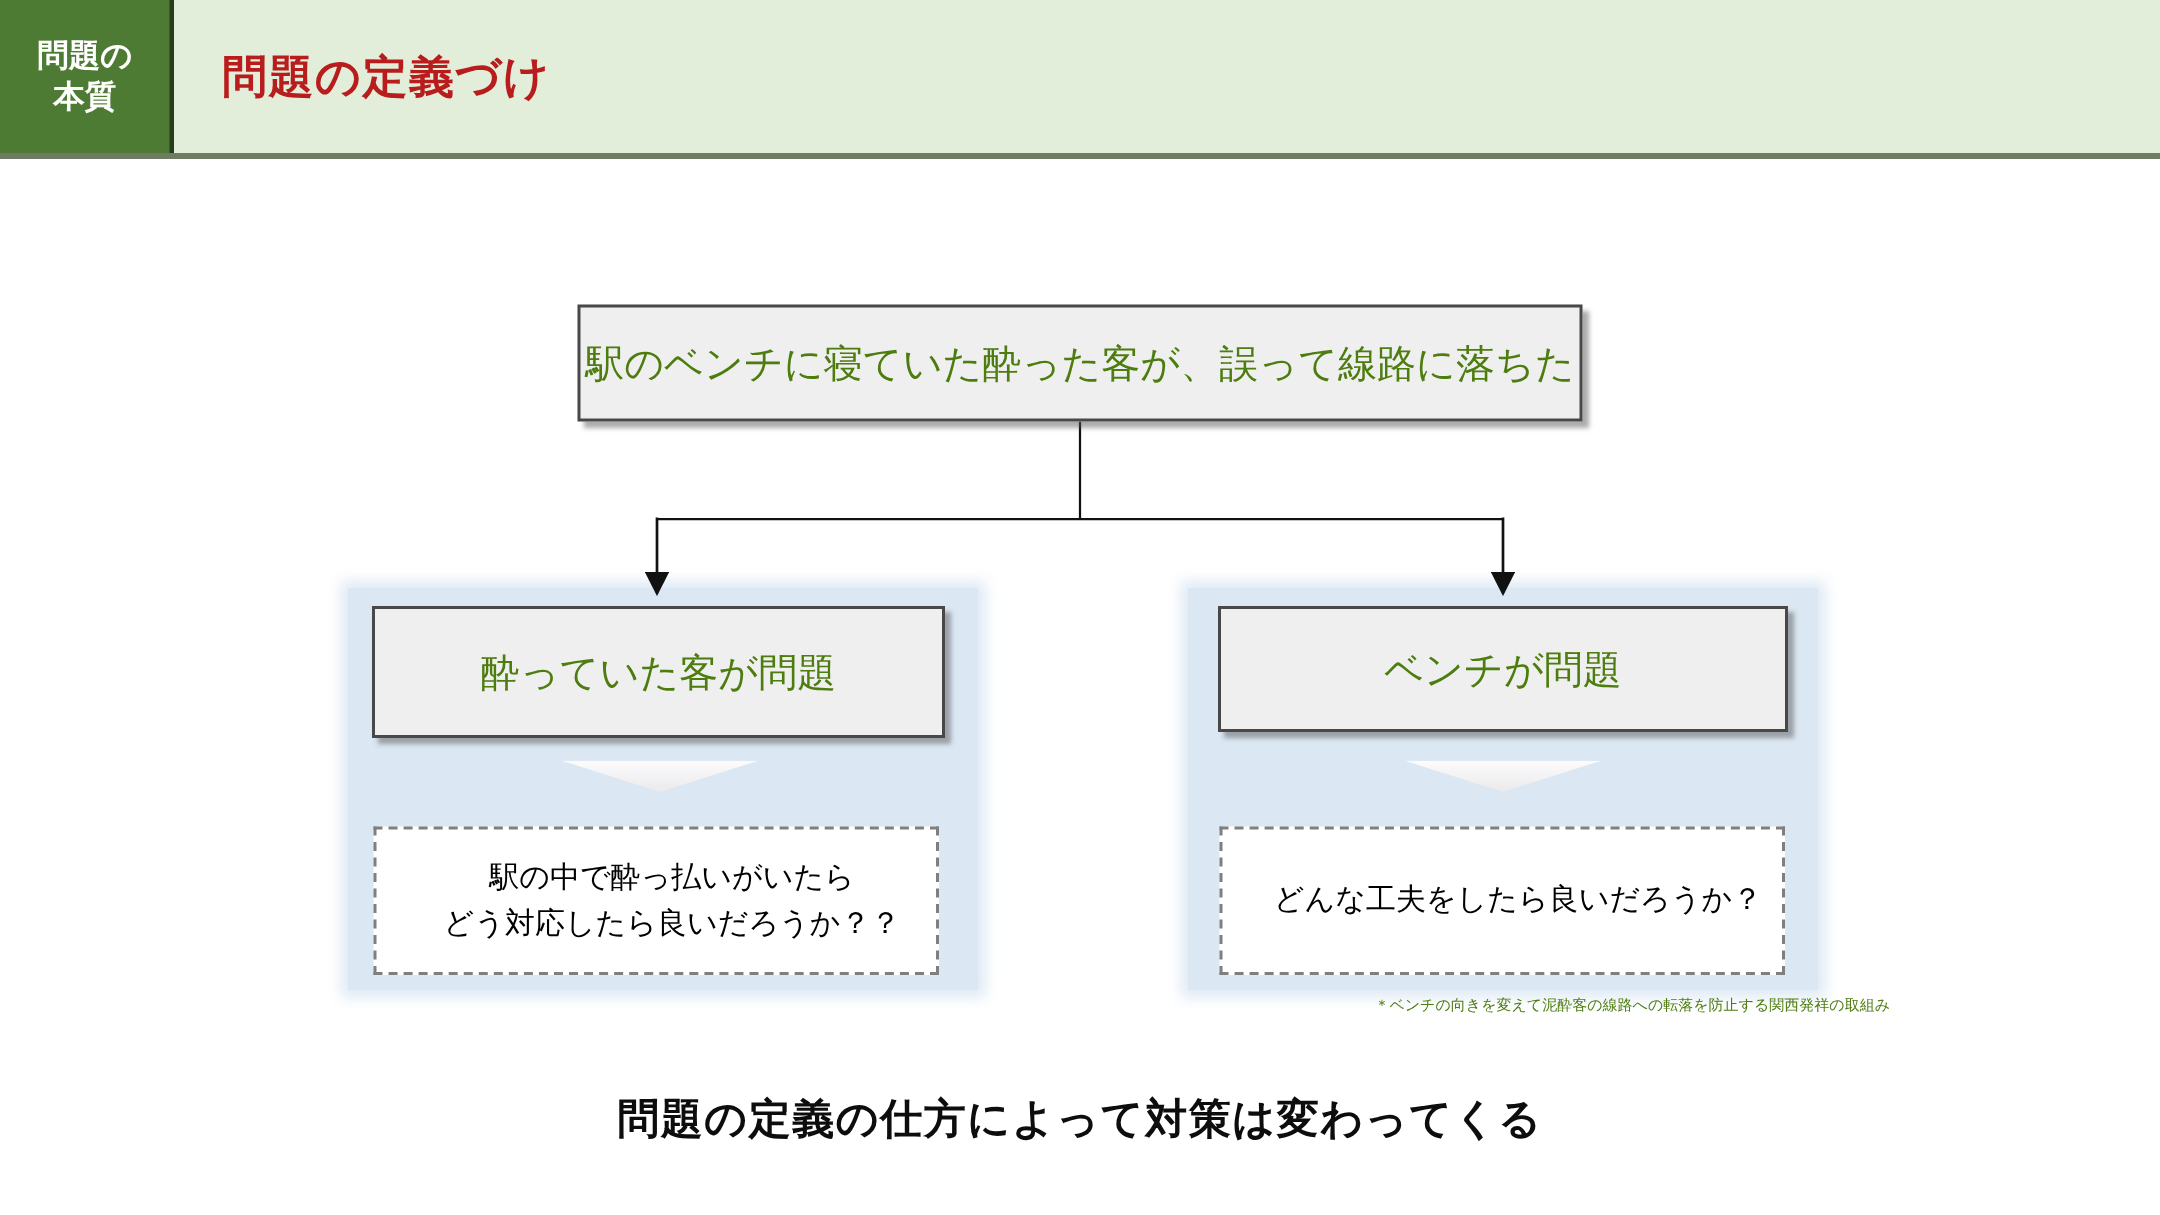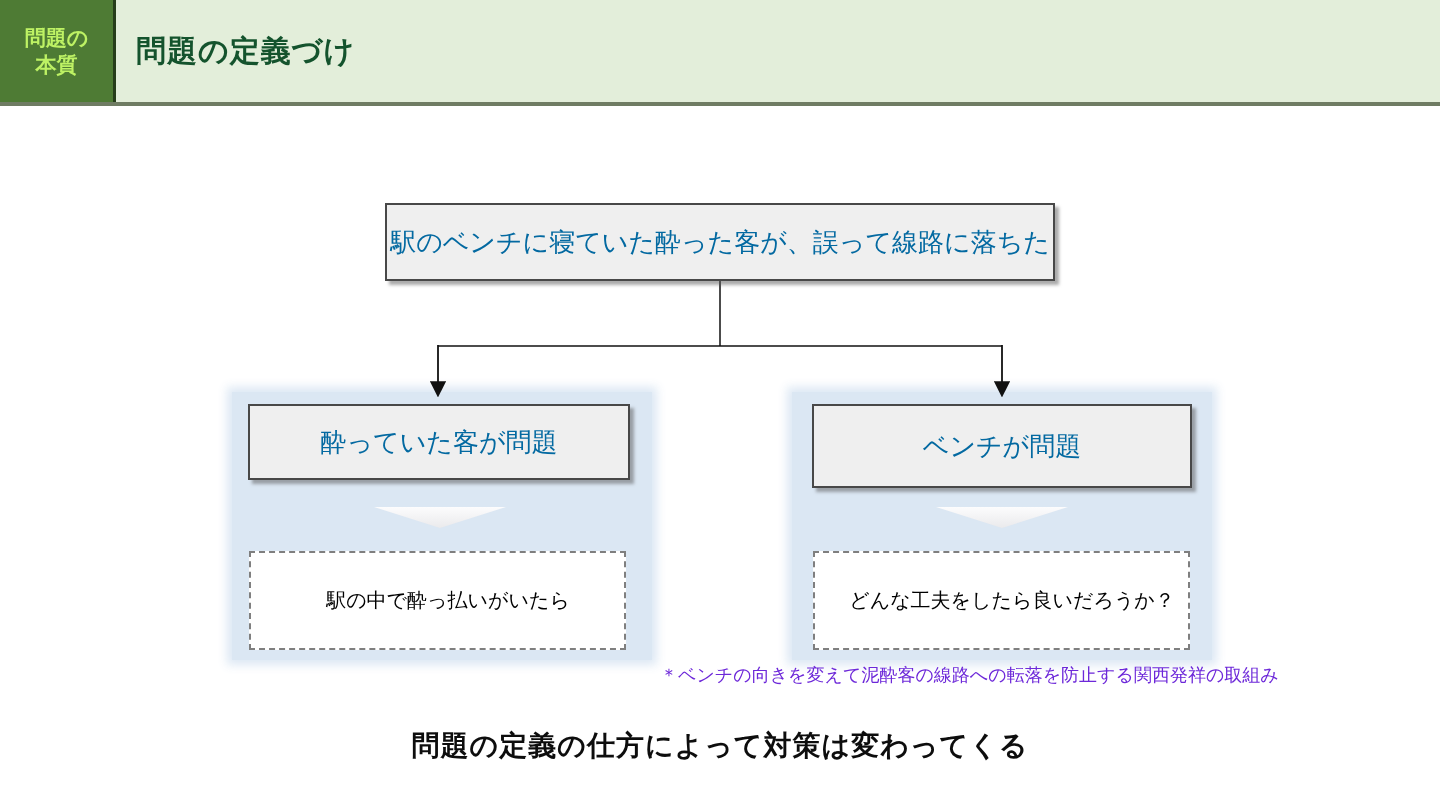--- a/index.html
+++ b/index.html
@@ -9,37 +9,37 @@
     background:#ffffff;
     font-family:"Liberation Sans", sans-serif;
     overflow:hidden;
     color:#000;
   }
   
   .tag{
     position:absolute;left:0;top:0;width:113px;height:102px;
     background:#4e7b34;border-right:3px solid #263d1b;
     display:flex;flex-direction:column;align-items:center;justify-content:center;
-    color:#bef264;font-size:21px;line-height:27px;font-weight:600;
+    color:#ffffff;font-size:21px;line-height:27px;font-weight:600;
   }
   .header-bar{
     position:absolute;left:116px;top:0;right:0;height:102px;
     background:#e3eeda;display:flex;align-items:center;
   }
-  .header-title{margin-left:20px;font-size:30px;font-weight:600;color:#14532d;letter-spacing:1px;}
+  .header-title{margin-left:32px;font-size:30px;font-weight:600;color:#b91c1c;letter-spacing:1px;}
   .header-rule{position:absolute;left:0;top:102px;width:100%;height:4px;background:#6f7c63;}
   
   .node{
     position:absolute;background:#efefef;border:2px solid #484848;
     box-shadow:4px 4px 3px rgba(90,90,90,0.5);
     display:flex;align-items:center;justify-content:center;
-    font-size:26px;color:#0369a1;box-sizing:border-box;text-align:center;
+    font-size:26px;color:#4d7c0f;box-sizing:border-box;text-align:center;
   }
   .node-root{left:385px;top:203px;width:670px;height:78px;}
-  .node-left{left:248px;top:404px;width:382px;height:76px;}
+  .node-left{left:248px;top:404px;width:382px;height:88px;}
   .node-right{left:812px;top:404px;width:380px;height:84px;text-align:center;}
   
   .panel{
     position:absolute;top:392px;width:420px;height:268px;
     background:#dbe7f3;
     box-shadow:0 0 9px 5px rgba(219,231,243,0.95);
   }
   .panel-left{left:232px;}
   .panel-right{left:792px;}
   
@@ -58,21 +58,21 @@
     display:flex;flex-direction:column;align-items:center;justify-content:center;
     font-size:20px;line-height:31px;color:#000;text-align:center;padding-left:21px;
   }
   .qbox-left{left:249px;}
   .qbox-right{left:813px;}
   
   .connectors{position:absolute;left:0;top:0;pointer-events:none;}
   
   .footnote{
     position:absolute;left:660px;top:663px;width:600px;
-    font-size:18px;color:#6d28d9;text-align:right;white-space:nowrap;
+    font-size:10px;color:#4d7c0f;text-align:right;white-space:nowrap;
   }
   .conclusion{
     position:absolute;left:0;top:727px;width:100%;
     font-size:28px;font-weight:700;color:#0d0d0d;text-align:center;letter-spacing:1px;
   }
 </style>
 </head>
 <body>
 
 <div class="slide">
@@ -104,20 +104,21 @@
   <div class="node node-root">
     <span>駅のベンチに寝ていた酔った客が、誤って線路に落ちた</span>
   </div>
 
   <div class="node node-left">
     <span>酔っていた客が問題</span>
   </div>
   <div class="chevron chevron-left"></div>
   <div class="qbox qbox-left">
     <span>駅の中で酔っ払いがいたら</span>
+    <span>どう対応したら良いだろうか？？</span>
   </div>
 
   <div class="node node-right">
     <span>ベンチが問題</span>
   </div>
   <div class="chevron chevron-right"></div>
   <div class="qbox qbox-right">
     <span>どんな工夫をしたら良いだろうか？</span>
   </div>
 

